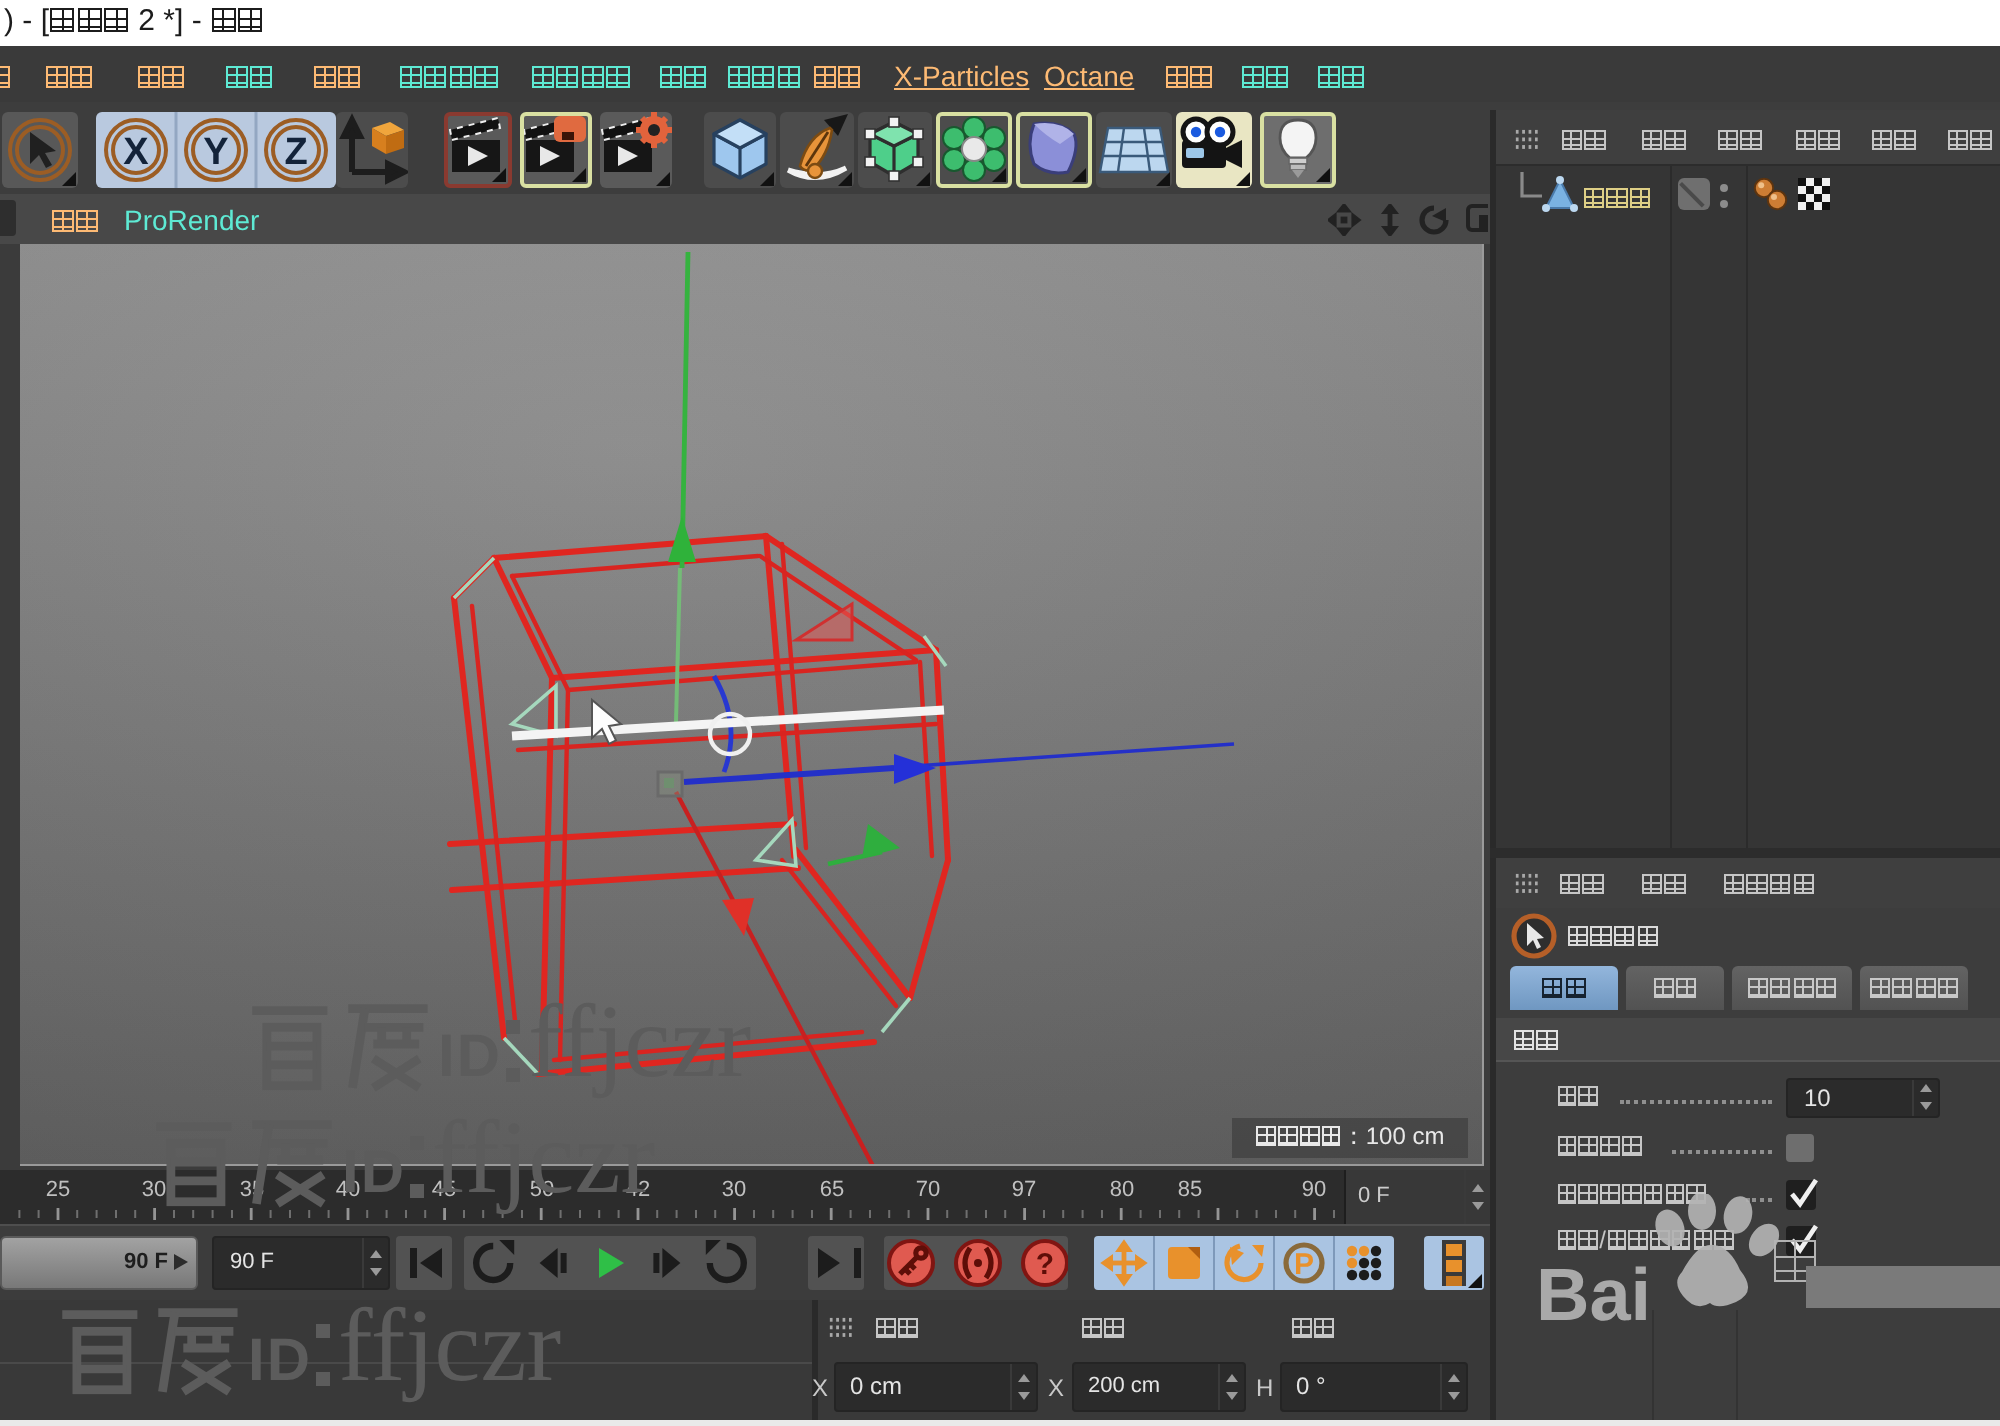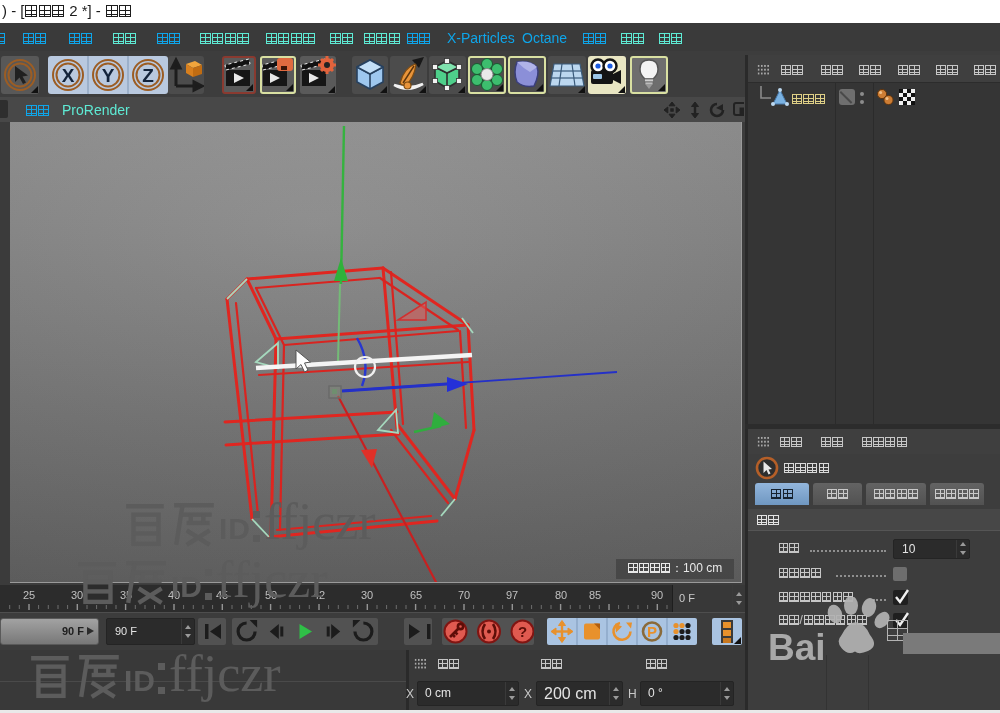--- a/index.html
+++ b/index.html
@@ -6,21 +6,21 @@
 *{box-sizing:border-box;}
 body{width:1000px;height:713px;position:relative;overflow:hidden;
   font-family:"Liberation Sans",sans-serif;}
 .abs{position:absolute;}
 
 .cj{display:inline-block;position:relative;border:1px solid;
   width:.80em;height:.80em;vertical-align:-.08em;margin:0 .05em;}
 .cj::before{content:"";position:absolute;left:0;right:0;top:38%;height:31%;border-top:1px solid;border-bottom:1px solid;}
 .cj::after{content:"";position:absolute;top:0;bottom:0;left:44%;border-left:1px solid;}
 .yel{color:#5eead4;}
-.gry{color:#0ea5e9;}
+.gry{color:#fdba74;text-decoration:underline;}
 
 #titlebar{left:0;top:0;width:1000px;height:23px;background:#ffffff;color:#1c1c1c;
   font-size:15px;line-height:22px;}
 #menubar{left:0;top:23px;width:1000px;height:28px;background:#3a3a3a;font-size:14px;}
 #menubar>span{position:absolute;top:7px;white-space:nowrap;}
 #toolbar{left:0;top:51px;width:1000px;height:46px;background:#3d3d3d;}
 .tile{position:absolute;top:5px;height:38px;border-radius:3px;background:#4f4f4f;}
 .tile svg{position:absolute;left:0;top:0;}
 .corner{position:absolute;right:1px;bottom:1px;width:0;height:0;
   border-left:7px solid transparent;border-bottom:7px solid #111;}
@@ -567,21 +567,21 @@
 <div class="abs" style="left:0;top:31px;width:406px;height:1px;background:#4a4a4a"></div>
 <div class="abs" style="left:406px;top:0;width:3px;height:60px;background:#2a2a2a"></div>
 
 <div class="gridicon" style="left:414px;top:8px"></div>
 <span class="pm" style="left:437px;top:7px;font-size:12.5px"><span class="cj"></span><span class="cj"></span></span>
 <span class="pm" style="left:540px;top:7px;font-size:12.5px"><span class="cj"></span><span class="cj"></span></span>
 <span class="pm" style="left:645px;top:7px;font-size:12.5px"><span class="cj"></span><span class="cj"></span></span>
 <span class="pm" style="left:406px;top:37px;font-size:12px;color:#c9c9c9">X</span>
 <div class="fld" style="left:417px;top:31px;width:102px;height:25px;font-size:12px;line-height:23px"><span style="margin-left:7px">0 cm</span><div class="spin"></div></div>
 <span class="pm" style="left:524px;top:37px;font-size:12px;color:#c9c9c9">X</span>
-<div class="fld" style="left:536px;top:31px;width:87px;height:25px;font-size:16px;line-height:23px"><span style="margin-left:7px">200 cm</span><div class="spin"></div></div>
+<div class="fld" style="left:536px;top:31px;width:87px;height:25px;font-size:11px;line-height:23px"><span style="margin-left:7px">200 cm</span><div class="spin"></div></div>
 <span class="pm" style="left:628px;top:37px;font-size:12px;color:#c9c9c9">H</span>
 <div class="fld" style="left:640px;top:31px;width:94px;height:25px;font-size:12px;line-height:23px"><span style="margin-left:7px">0 °</span><div class="spin"></div></div>
 </div>
 <div class="abs" id="rpanel">
 
 <div class="abs" style="left:0;top:0;width:255px;height:28px;background:#3f3f3f;border-bottom:1px solid #2c2c2c"></div>
 <div class="gridicon" style="left:9px;top:9px"></div>
 <span class="pm" style="left:32px;top:7px"><span class="cj"></span><span class="cj"></span></span>
 <span class="pm" style="left:72px;top:7px"><span class="cj"></span><span class="cj"></span></span>
 <span class="pm" style="left:110px;top:7px"><span class="cj"></span><span class="cj"></span></span>

